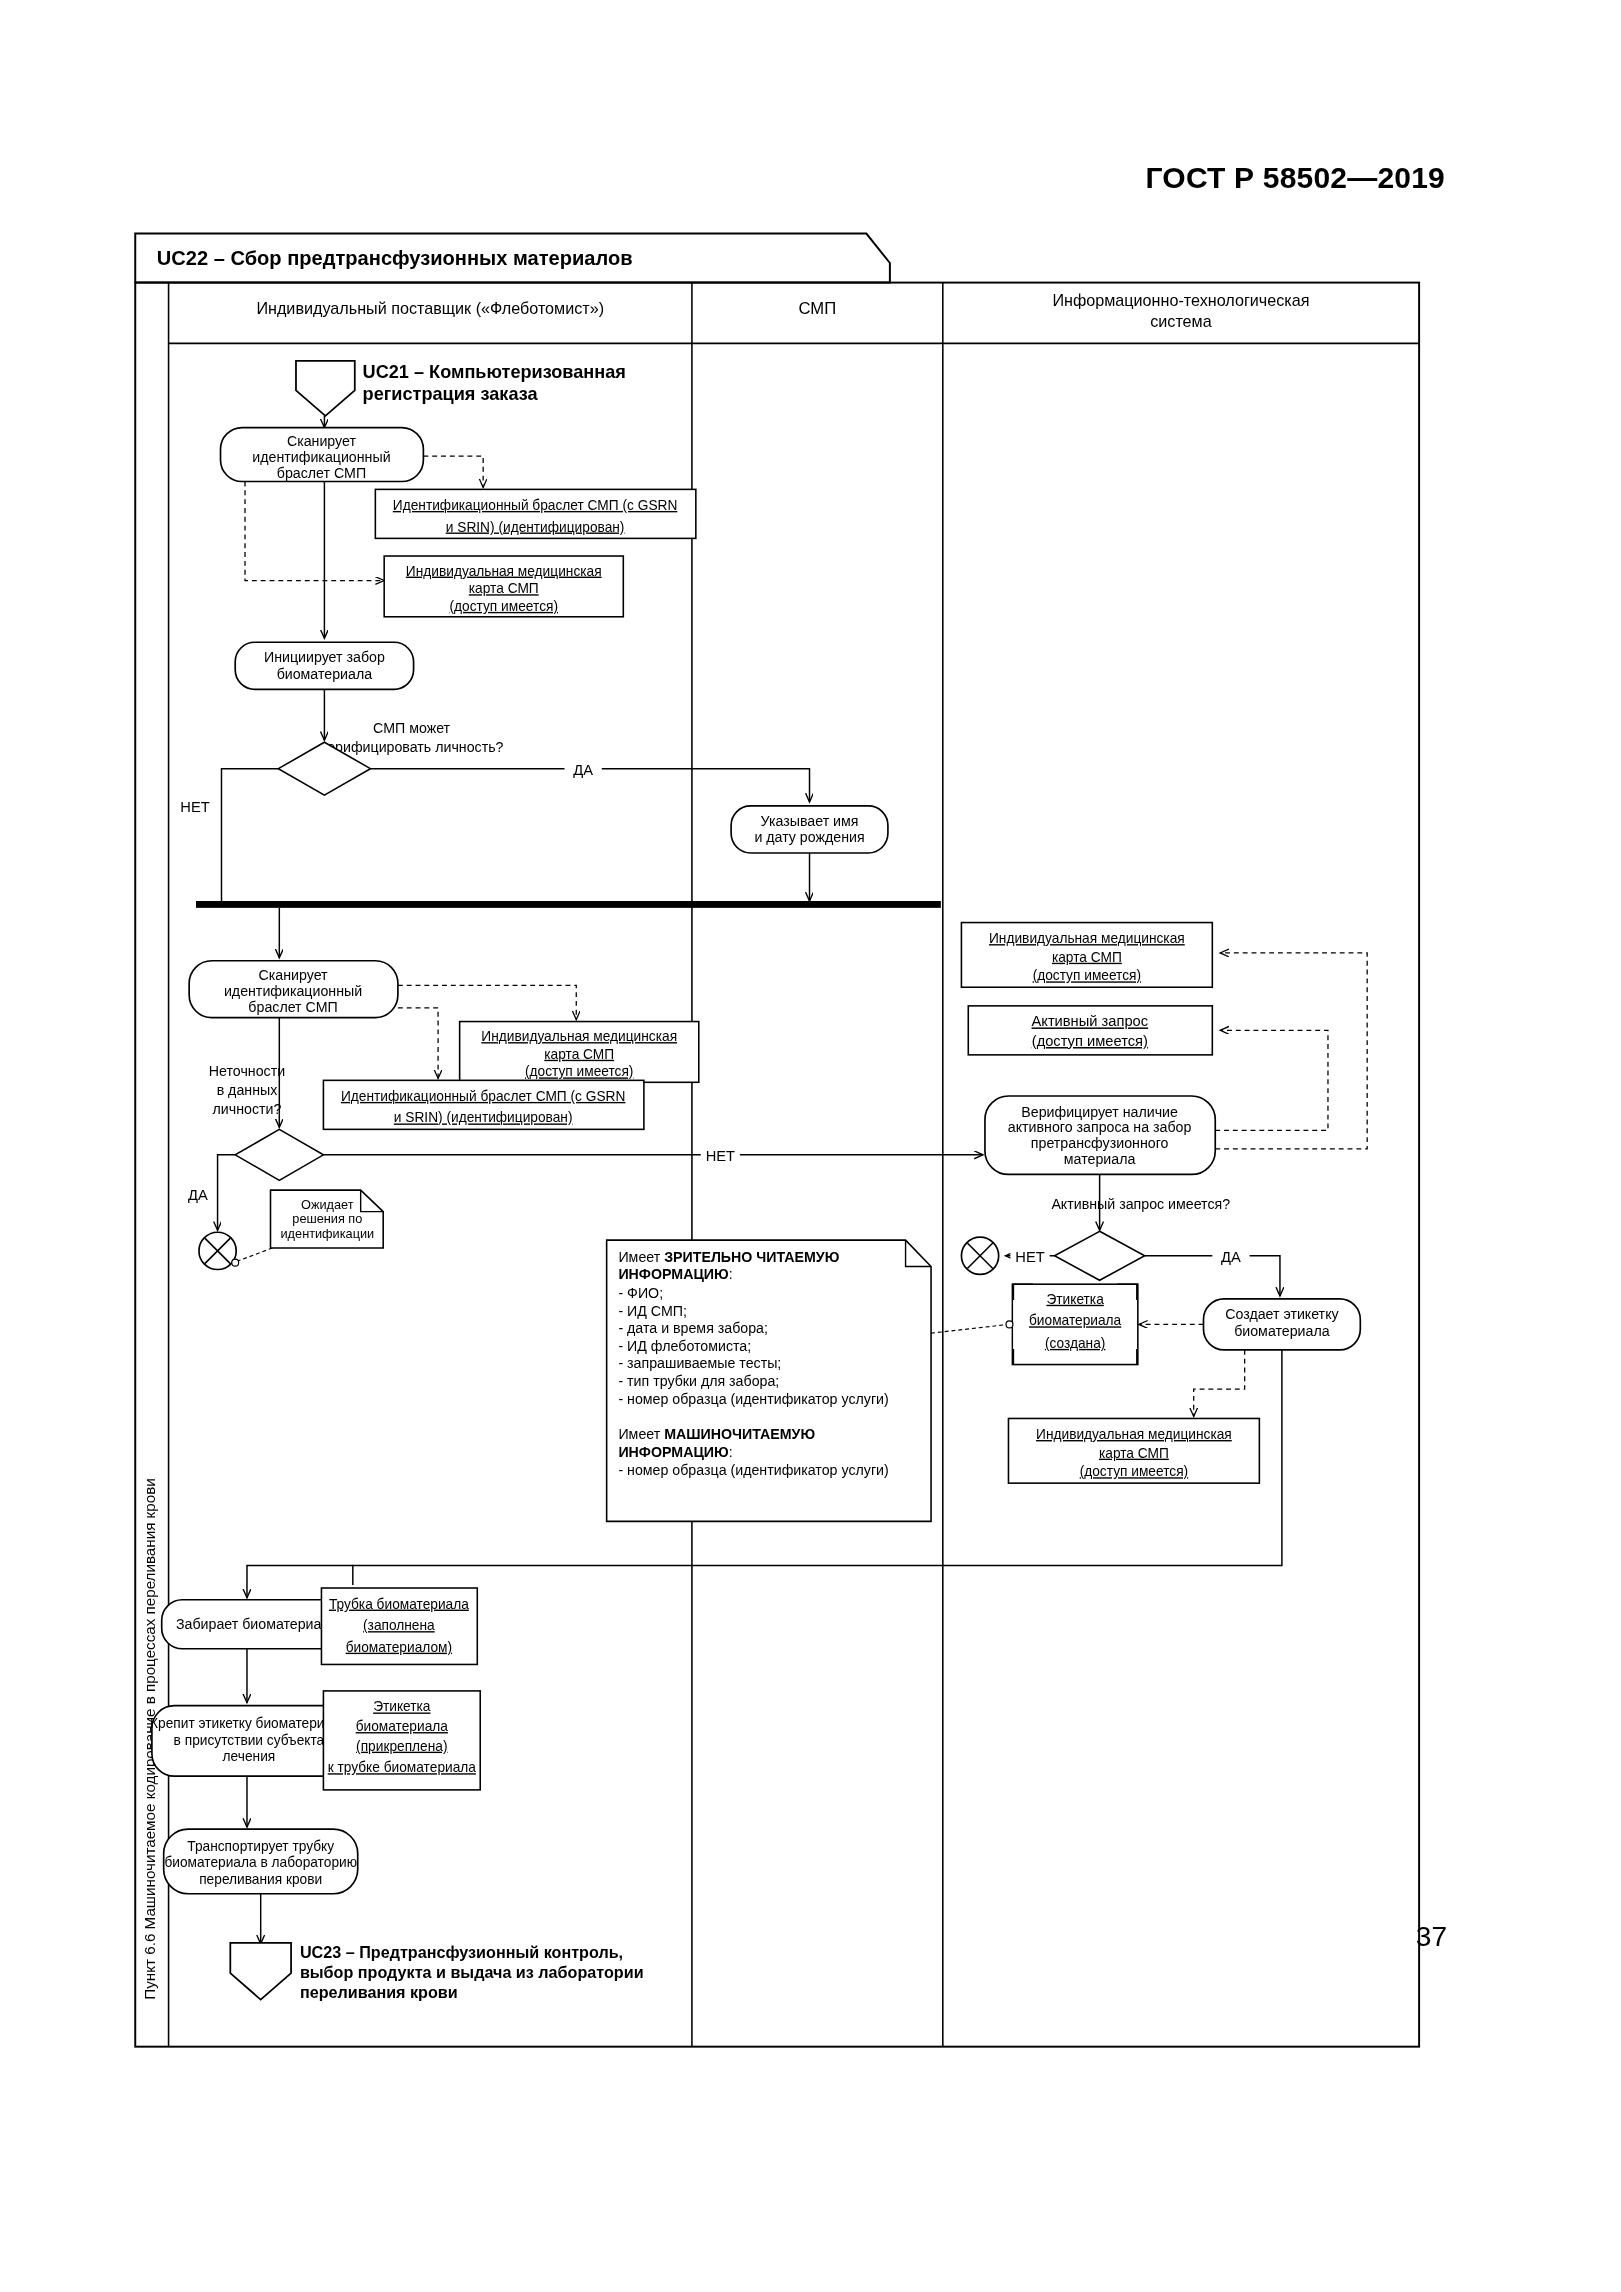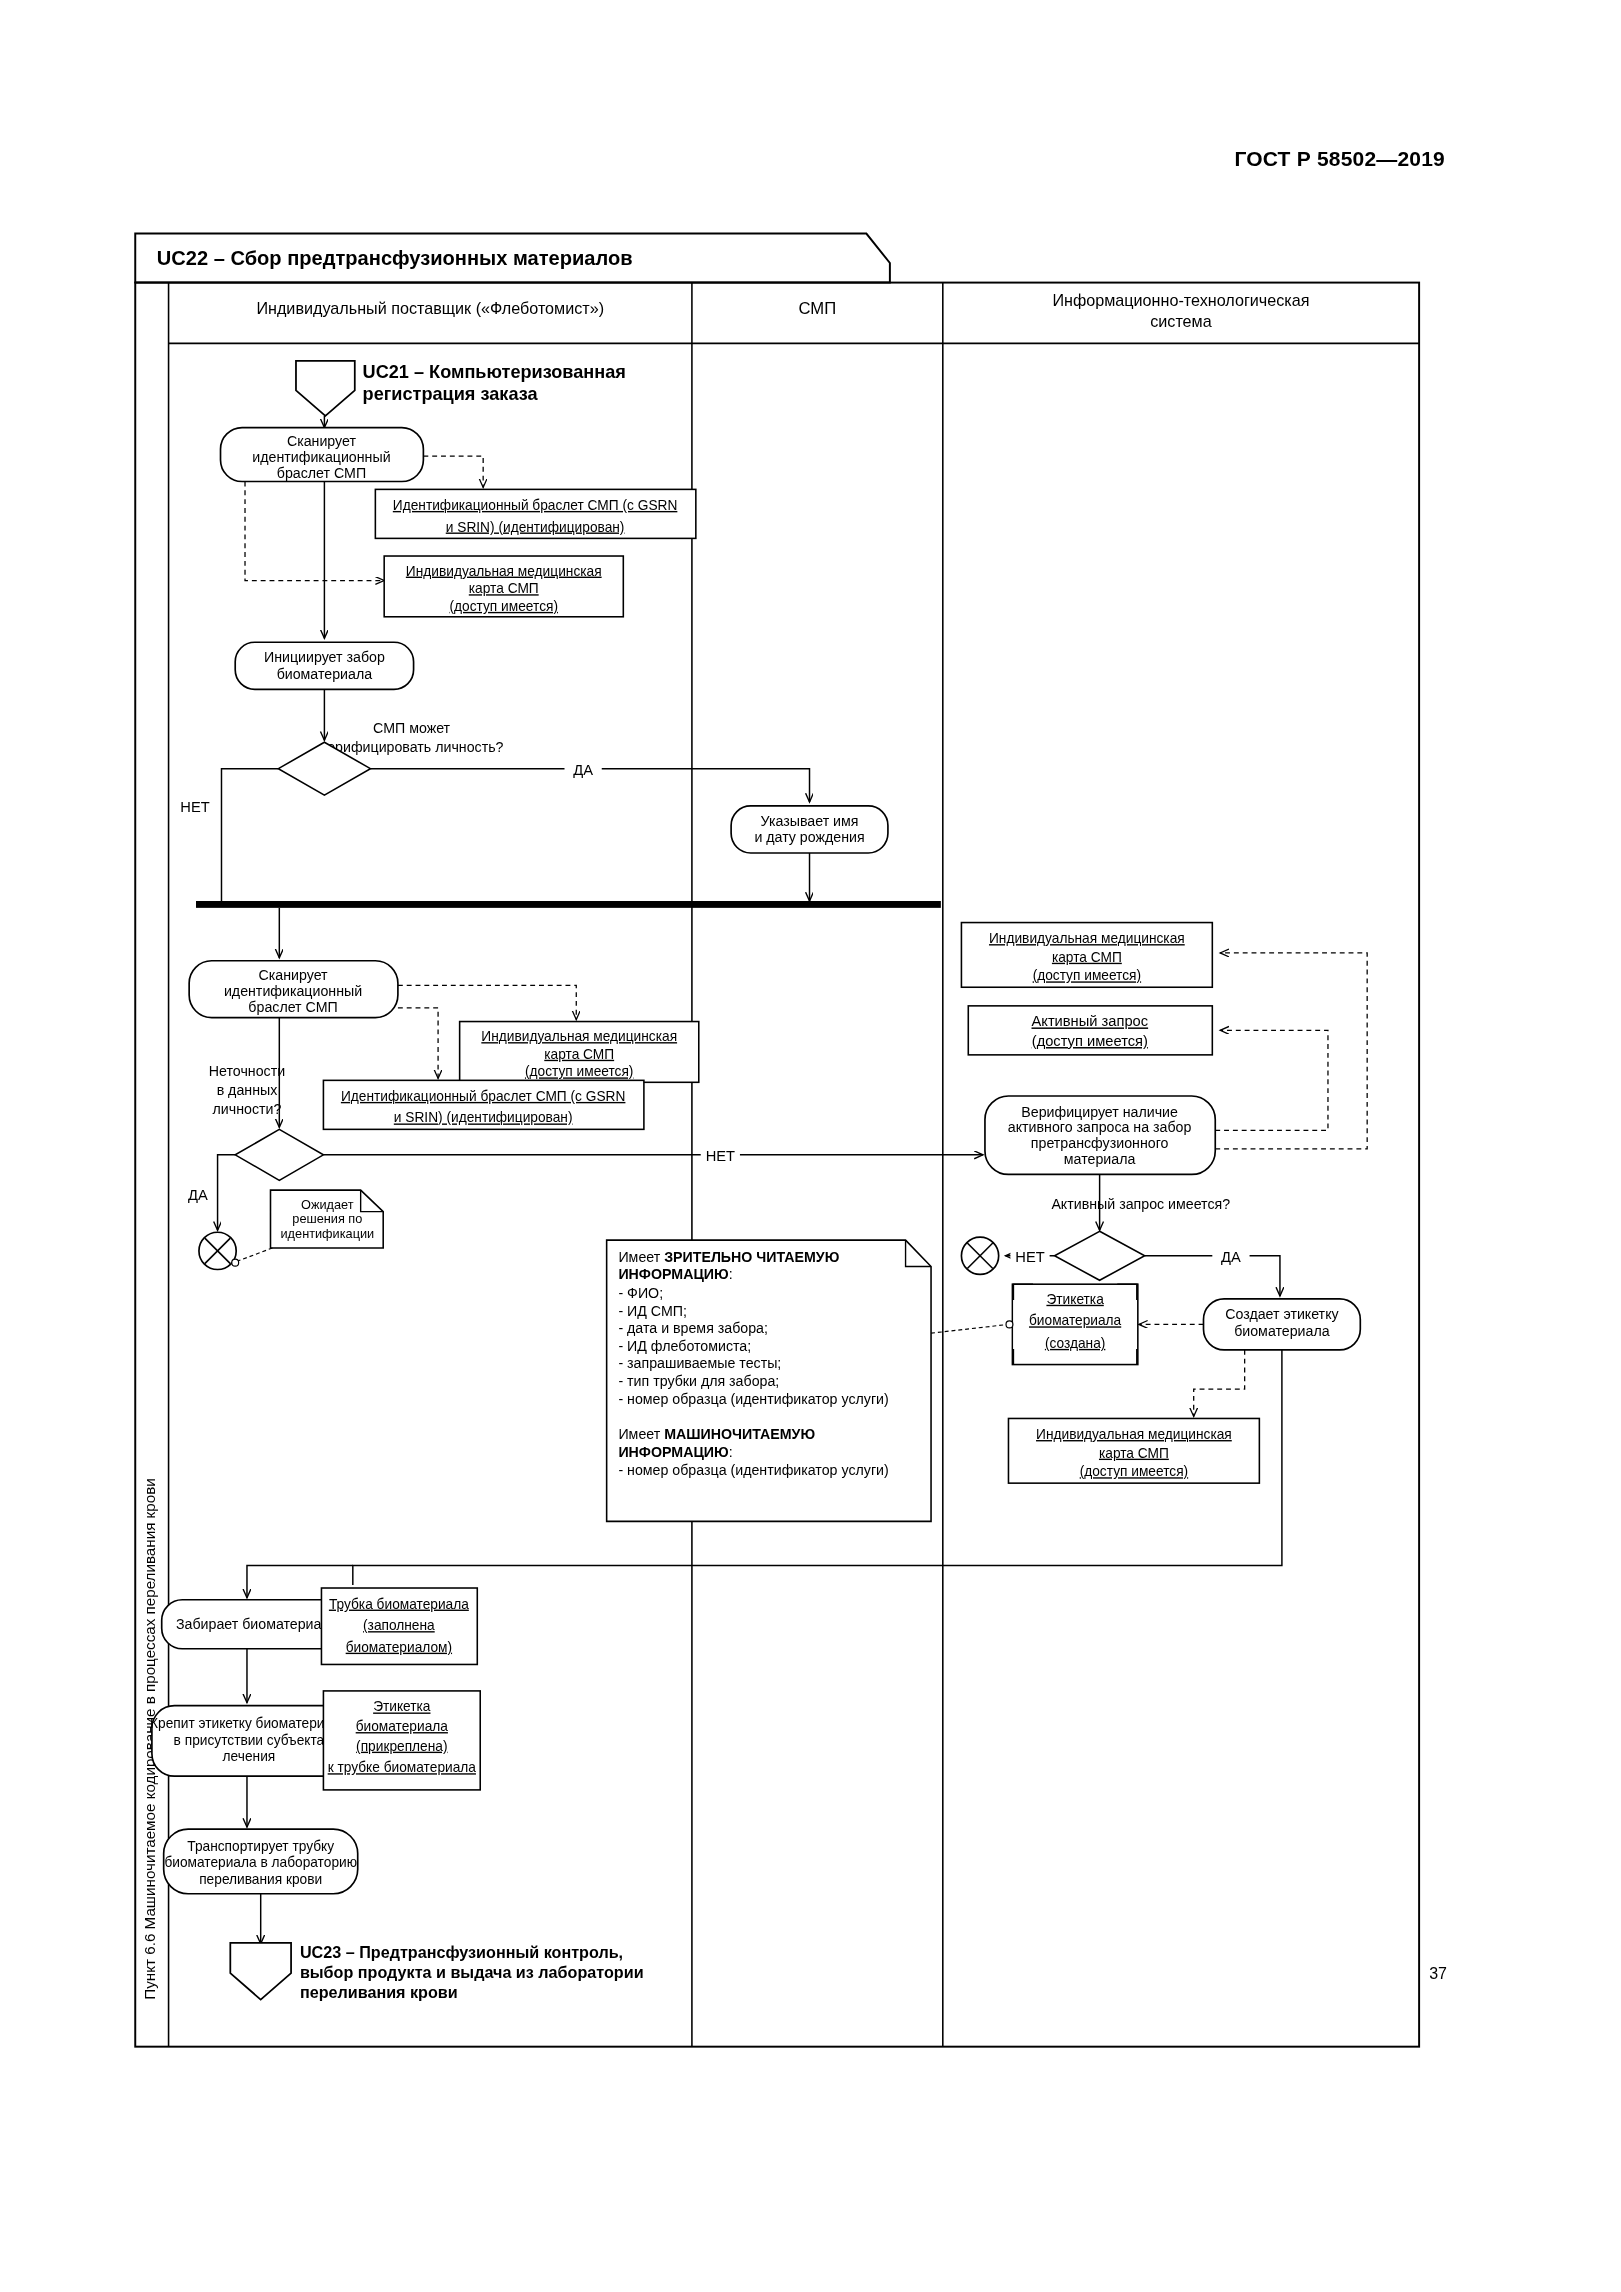--- a/index.html
+++ b/index.html
@@ -1,19 +1,19 @@
 <!DOCTYPE html>
 <html><head>
 <meta charset="utf-8">
 <style>
   html,body{margin:0;padding:0;background:#fff;}
   body{width:1621px;height:2293px;position:relative;font-family:"Liberation Sans",sans-serif;color:#000;}
   .page{position:absolute;inset:0;}
-  .hdr{position:absolute;right:176px;top:147px;font-size:21px;font-weight:bold;letter-spacing:0.2px;}
-  .pgnum{position:absolute;right:174px;top:1965px;font-size:16px;}
+  .hdr{position:absolute;right:176px;top:161px;font-size:30px;font-weight:bold;letter-spacing:0.2px;}
+  .pgnum{position:absolute;right:174px;top:1921px;font-size:28px;}
   svg{position:absolute;left:0;top:0;}
   svg text{font-family:"Liberation Sans",sans-serif;fill:#000;}
 </style>
 </head>
 <body>
 
 <div class="page">
 
   <div class="hdr">ГОСТ Р 58502—2019</div>
   <div class="pgnum">37</div>

